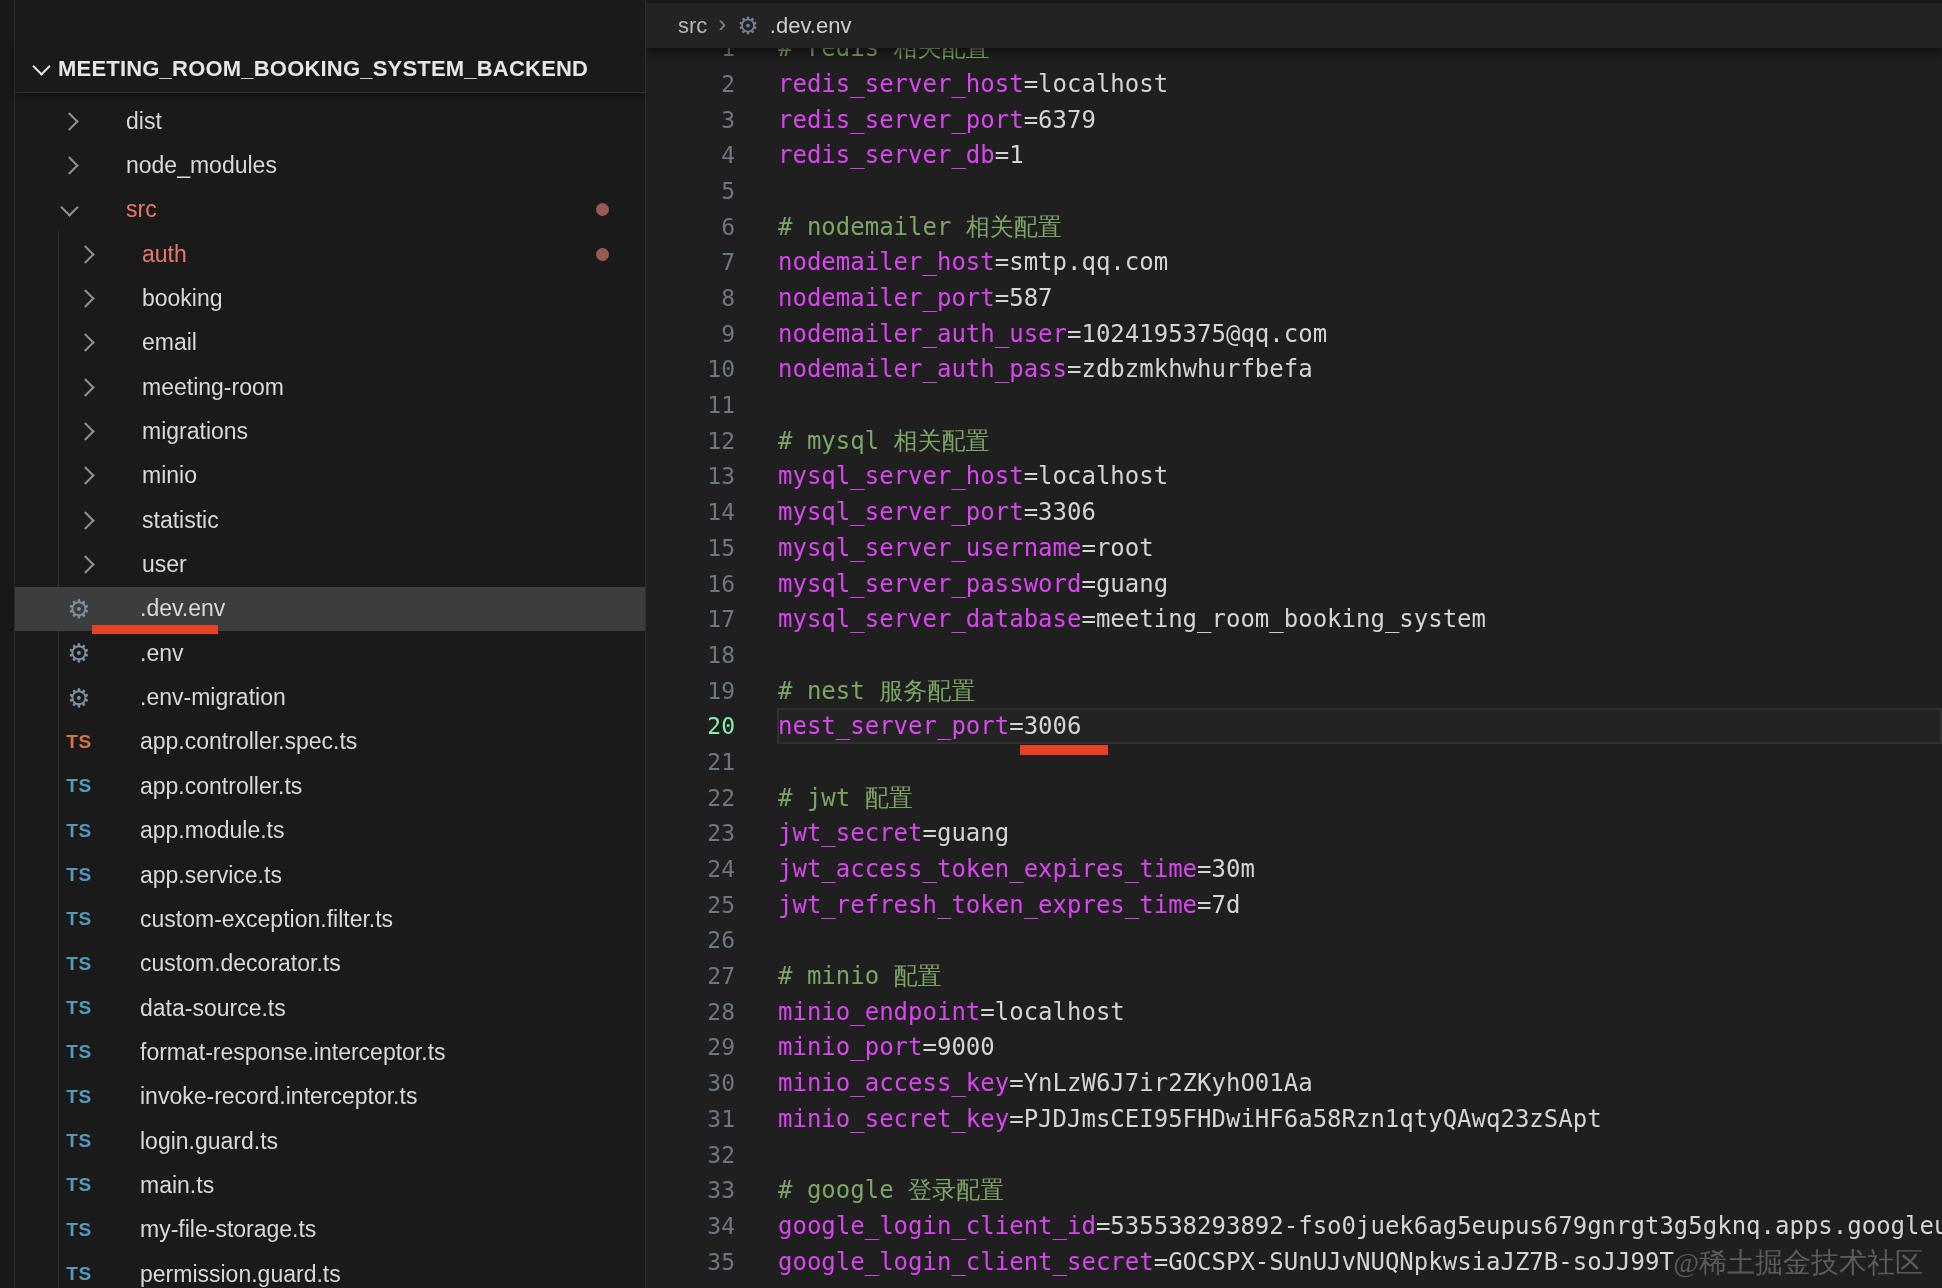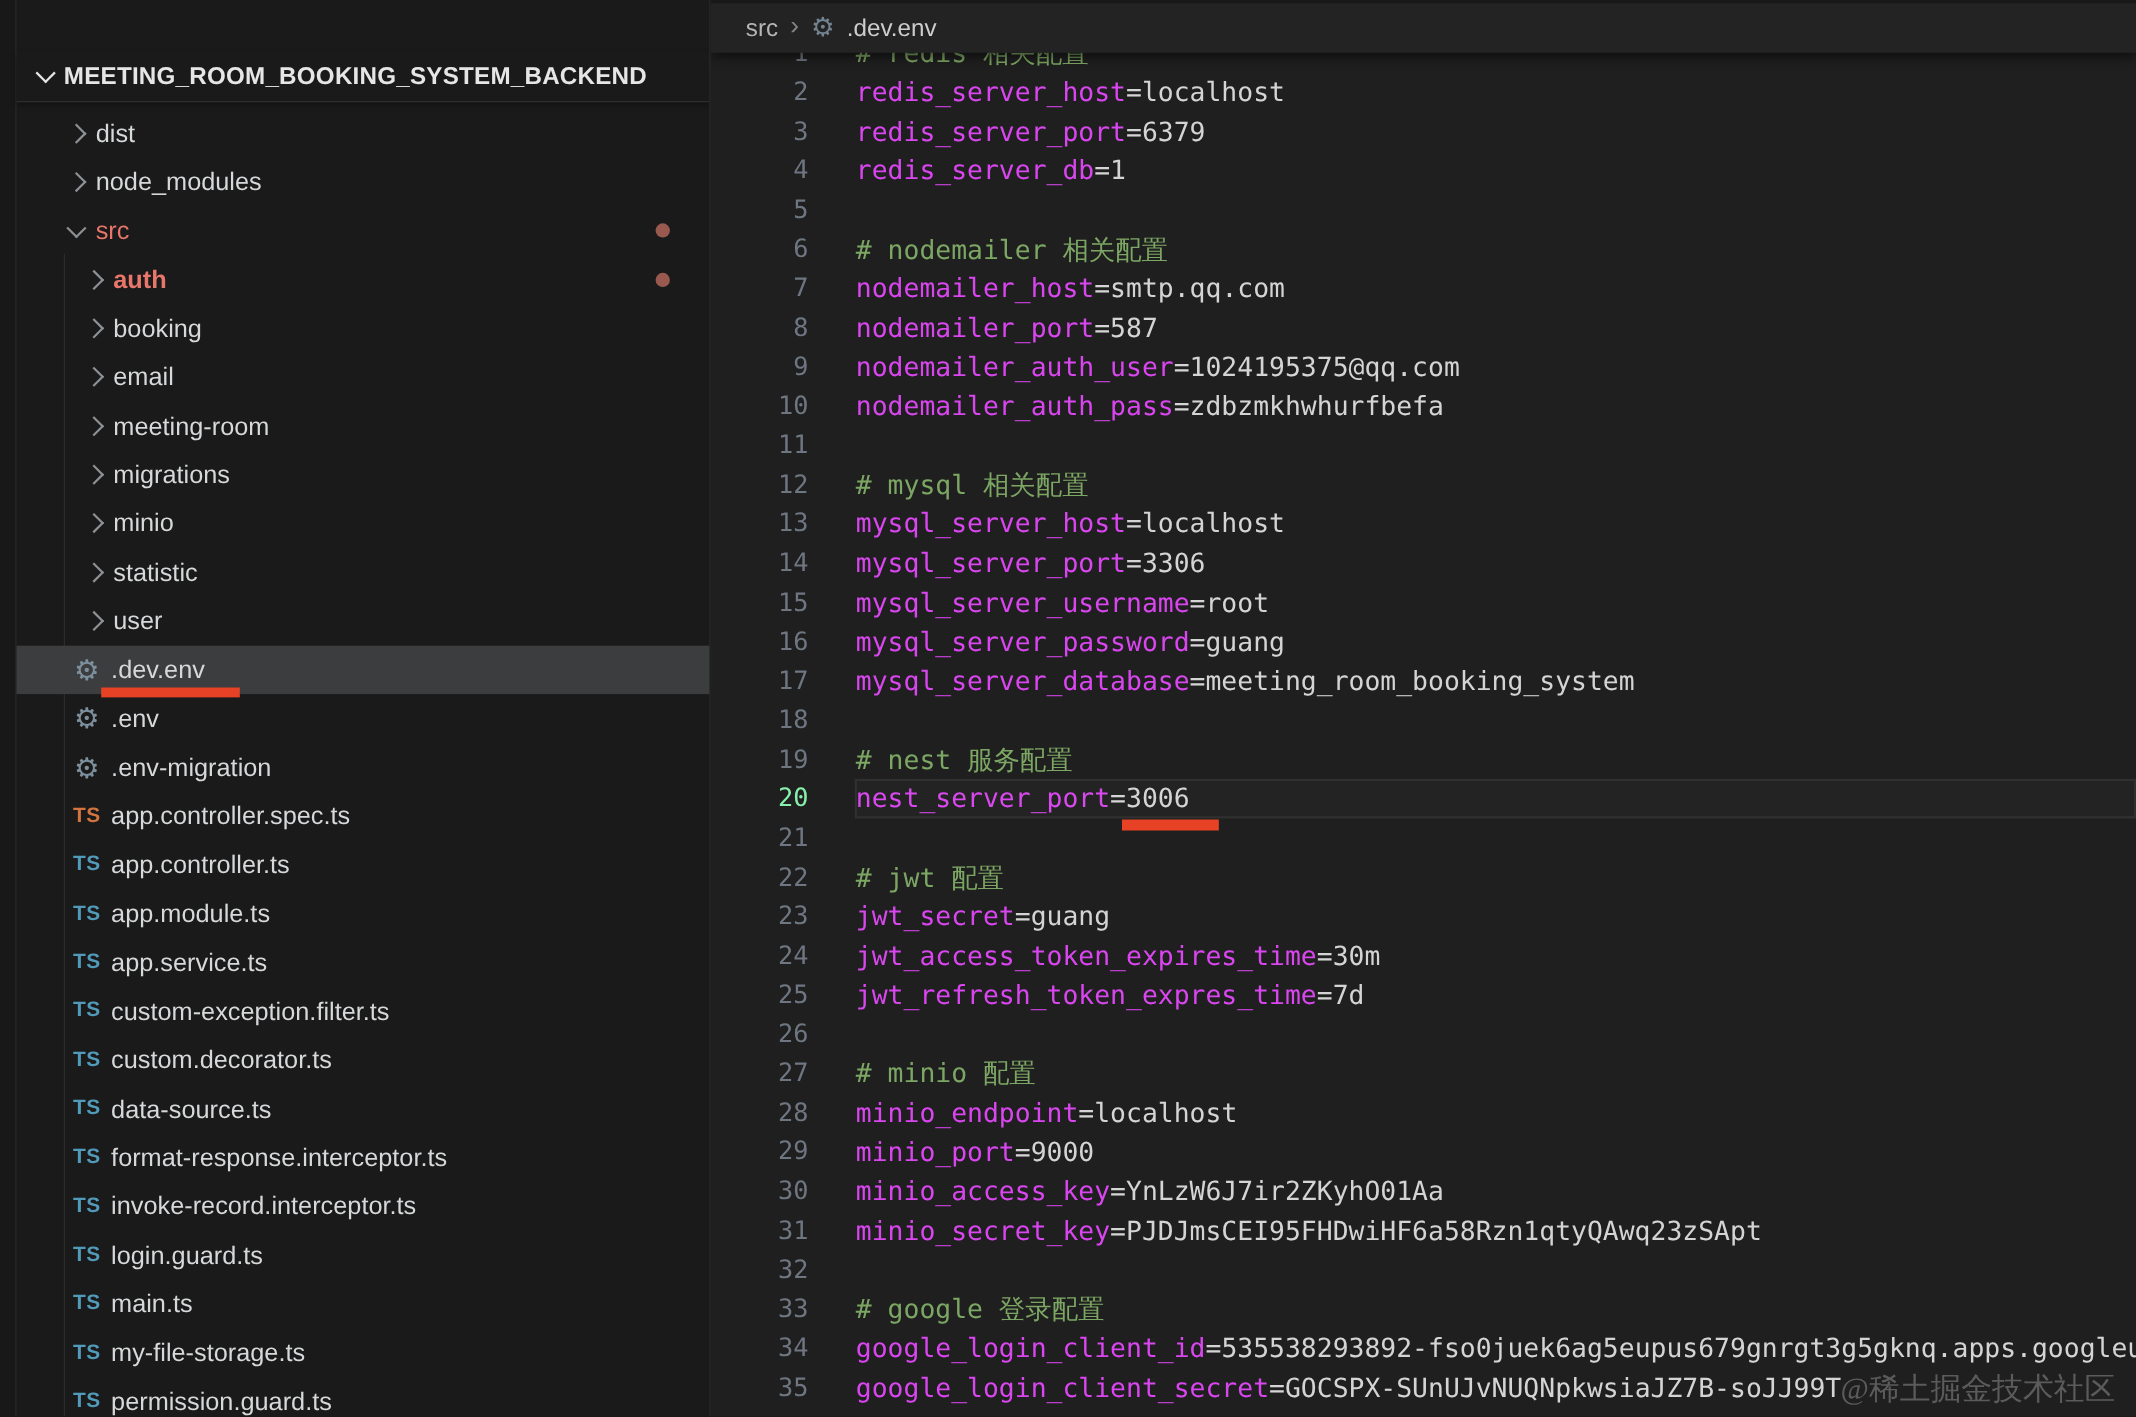--- a/index.html
+++ b/index.html
@@ -9,21 +9,21 @@
   
   .sidebar{position:relative;width:645px;flex:none;background:#1a1a1a;border-right:1px solid #2e2e2e;overflow:hidden;}
   .rail{position:absolute;left:0;top:0;bottom:0;width:14px;background:#181818;border-right:1px solid #2b2b2b;}
   .tree{position:relative;margin-left:15px;height:100%;margin-top:46px;}
   .indent-guide{position:absolute;left:43px;top:185px;bottom:0;width:1px;background:#2f2f2f;z-index:0;}
 
   .section-header{height:46px;display:flex;align-items:center;padding-left:20px;gap:10px;
       border-bottom:1px solid #323232;box-shadow:0 3px 5px rgba(0,0,0,.35);position:relative;z-index:2;
       color:#e6e6e6;font-weight:700;font-size:22px;letter-spacing:.2px;}
   .rows{padding-top:6px;position:relative;z-index:1;}
-  .row{position:relative;height:44.35px;display:flex;align-items:center;font-size:23px;color:#d6d8da;cursor:pointer;}
+  .row{position:relative;height:44.35px;display:flex;align-items:center;font-size:23px;color:#d6d8da;cursor:pointer;gap:39px;}
   .row.selected{background:#3c3d3f;}
   .row.modified .label{color:#e8766b;}
   .twist{width:16px;flex:none;display:flex;justify-content:center;color:#8d9195;margin-right:10px;}
   .chev{width:11px;height:11px;border-right:2px solid currentColor;border-bottom:2px solid currentColor;display:inline-block;}
   .chev.right{transform:rotate(-45deg);}
   .chev.down{transform:rotate(45deg);margin-top:-5px;}
   .ficon{width:28px;flex:none;text-align:center;margin-right:8px;font-weight:700;}
   .ficon.gear{font-size:26px;line-height:1;color:#7d8f9c;font-weight:400;}
   .ficon.ts{font-size:19px;letter-spacing:.5px;color:#519aba;font-family:"Liberation Sans",sans-serif;}
   .ficon.ts-test{font-size:19px;letter-spacing:.5px;color:#d27440;font-family:"Liberation Sans",sans-serif;}
@@ -83,21 +83,21 @@
     <span class="label">node_modules</span>
   </div>
           <div class="row modified" style="padding-left: 46px;">
     <span class="twist">
               <span class="chev down"></span>
             </span>
 
     <span class="label">src</span>
   <span class="badge-dot"></span>
           </div>
-          <div class="row modified" style="padding-left: 62px; font-weight: bold;">
+          <div class="row modified" style="padding-left: 62px;">
     <span class="twist">
               <span class="chev right"></span>
             </span>
 
     <span class="label">auth</span>
   <span class="badge-dot"></span>
           </div>
           <div class="row" style="padding-left: 62px;">
     <span class="twist">
               <span class="chev right"></span>

